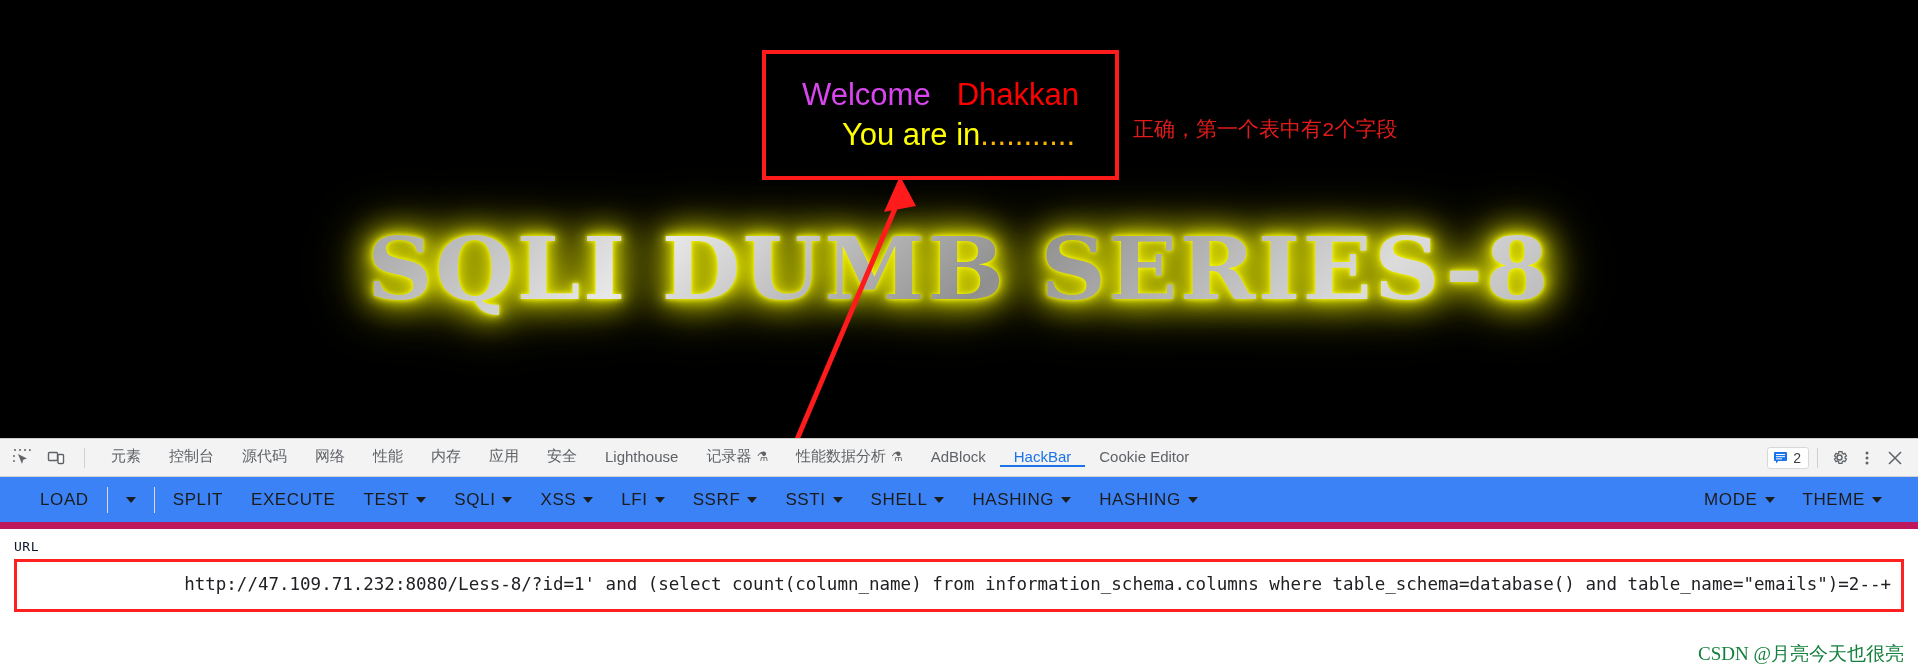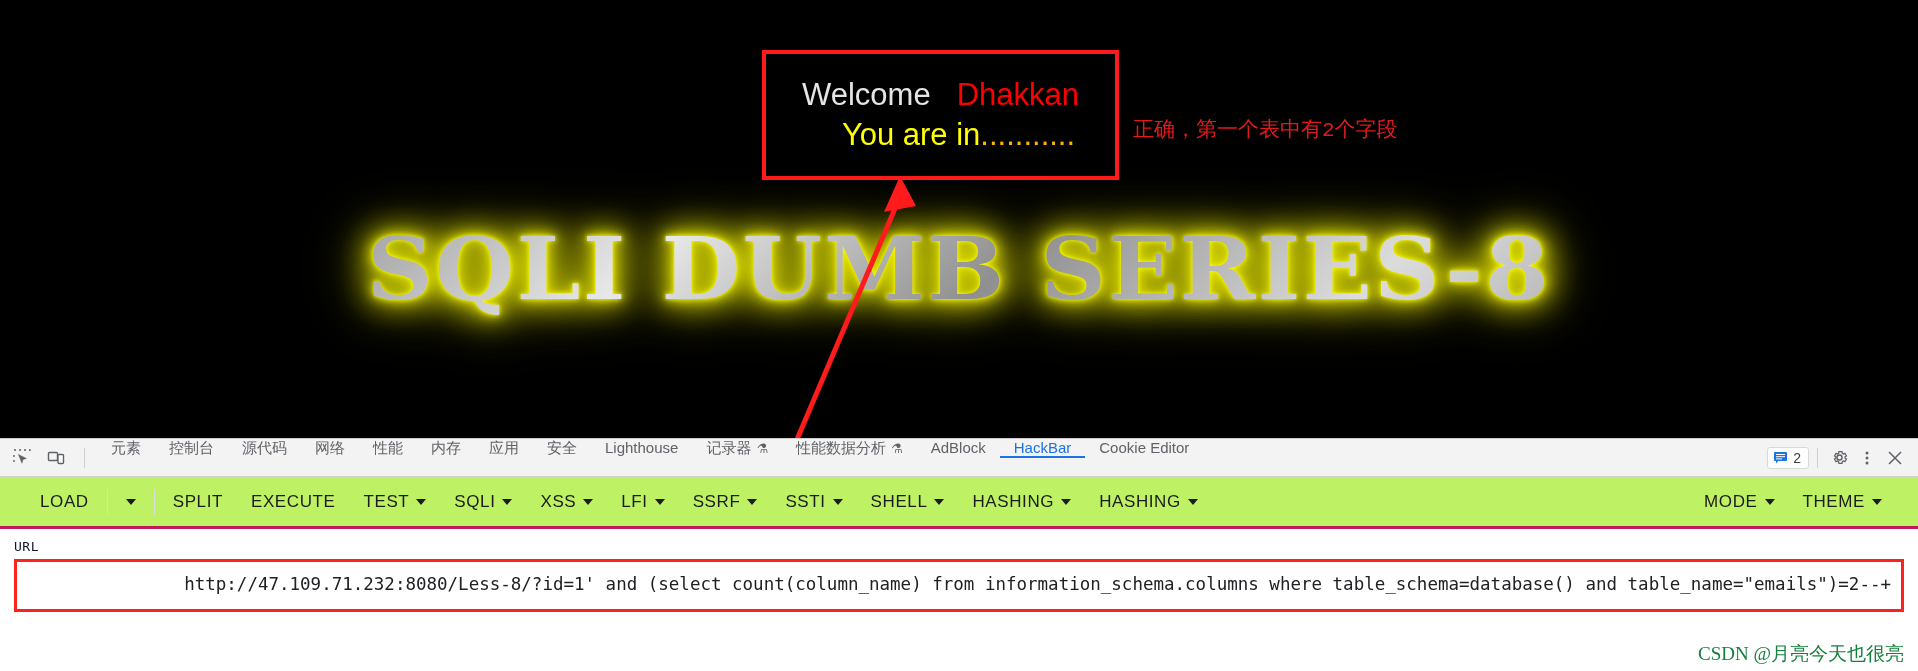--- a/index.html
+++ b/index.html
@@ -16,21 +16,21 @@
     background: #000000; overflow: hidden;
   }
   .result-box {
     position: absolute; left: 762px; top: 50px; width: 357px; height: 130px;
     border: 4px solid #ff1b1b; background: #000;
     display: flex; flex-direction: column; justify-content: center;
     align-items: center;
   }
   .res-line1 { font-size: 31px; line-height: 40px; letter-spacing: 0px; white-space: nowrap; }
   .res-line2 { font-size: 31px; line-height: 40px; white-space: nowrap; padding-left: 36px; }
-  .w-welcome { color: #e5e5e5; }
+  .w-welcome { color: #d946ef; }
   .w-dhakkan { color: #ff0000; margin-left: 26px; }
   .w-youarein { color: #ffff00; }
   .w-dots { color: #ffb400; }
 
   .cn-note {
     position: absolute; left: 1133px; top: 115px;
     color: #e01b1b; font-size: 21px; white-space: nowrap;
     font-family: Liberation Mono, monospace;
   }
 
@@ -62,21 +62,21 @@
     position: absolute; left: 0; top: 438px; width: 1918px; height: 233px;
     background: #ffffff; border-top: 1px solid #cdcdcd;
   }
   .dt-tabbar {
     position: relative; height: 38px; display: flex; align-items: stretch;
     background: #f3f3f3; border-bottom: 1px solid #d0d0d0;
   }
   .dt-icons { display: flex; align-items: center; padding: 0 6px 0 10px; gap: 10px; }
   .dt-icon { width: 24px; height: 24px; display: flex; align-items: center; justify-content: center; color: #5f6368; cursor: pointer; }
   .dt-sep { width: 1px; height: 20px; background: #d0d0d0; align-self: center; margin: 0 6px; }
-  .dt-tabs { display: flex; align-items: flex-start; }
+  .dt-tabs { display: flex; align-items: center; }
   .dt-tab {
     display: flex; align-items: center; padding: 0 14px;
     font-size: 15px; color: #5f6368; cursor: pointer;
     border-bottom: 2px solid transparent; white-space: nowrap;
     font-family: "DejaVu Sans", sans-serif;
   }
   .dt-tab .flask { margin-left: 5px; font-size: 13px; }
   .dt-tab.active { color: #1a73e8; border-bottom-color: #1a73e8; }
   .dt-tab.latin { font-family: "Liberation Sans", sans-serif; }
   .dt-right { margin-left: auto; display: flex; align-items: center; padding-right: 10px; gap: 2px; }
@@ -84,22 +84,22 @@
     display: flex; align-items: center; gap: 5px;
     border: 1px solid #d8d8d8; border-radius: 3px; padding: 2px 7px 2px 5px;
     cursor: pointer; background: #fff;
   }
   .dt-badge .bcount { font-size: 14px; color: #3c4043; }
   .dt-right .dt-icon { width: 26px; height: 26px; }
 
   
   .hb-toolbar {
     display: flex; align-items: center; height: 52px;
-    padding: 0 22px 0 26px; background: #bef264;
-    border-bottom: 3px solid #be185d;
+    padding: 0 22px 0 26px; background: #3b82f6;
+    border-bottom: 7px solid #be185d;
   }
   .hb-btn {
     display: flex; align-items: center; gap: 7px;
     font-size: 17px; letter-spacing: 0.6px; color: #1c1c1c;
     padding: 6px 14px; cursor: pointer; white-space: nowrap;
     font-family: "Liberation Sans", sans-serif;
   }
   .hb-btn .caret {
     width: 0; height: 0; border-left: 5px solid transparent;
     border-right: 5px solid transparent; border-top: 6px solid #1c1c1c;

